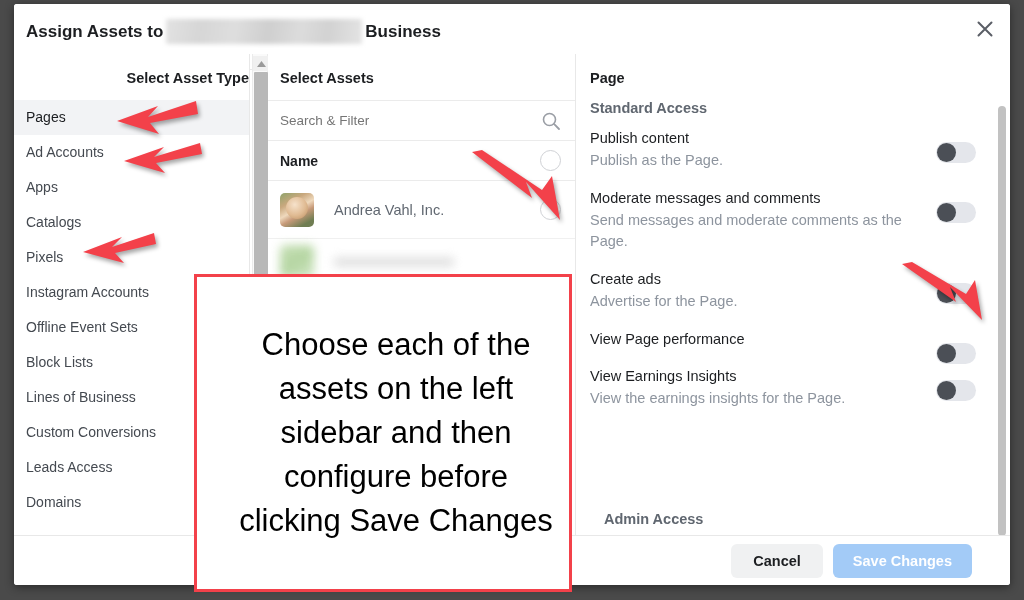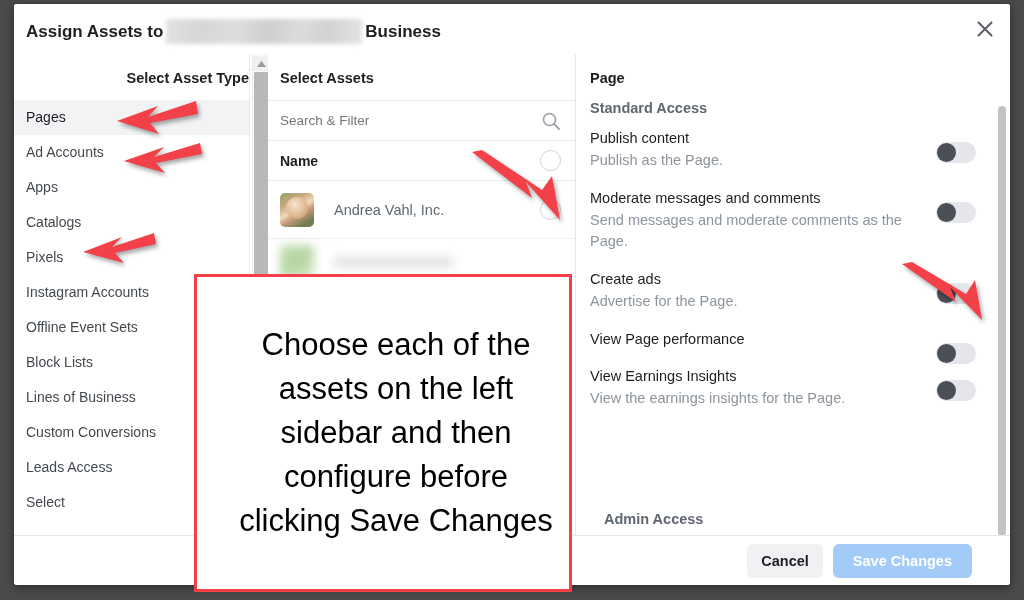--- a/index.html
+++ b/index.html
@@ -198,21 +198,21 @@
   .dlg-footer {
     position: absolute; left: 0; bottom: 0; width: 996px; height: 50px;
     background: #fff; border-top: 1px solid #e8e8e8;
     display: flex; align-items: center; justify-content: flex-end;
     padding-right: 38px; gap: 10px;
   }
   .btn {
     font-family: "Liberation Sans", sans-serif;
     font-size: 14.5px; font-weight: bold;
     border: 0; border-radius: 6px; cursor: pointer;
-    height: 34px; padding: 0 14px;
+    height: 34px; padding: 0 22px;
   }
   .btn-cancel { background: #f0f1f2; color: #1c1e21; }
   .btn-save { background: #a3cbf7; color: #ffffff; cursor: default; padding: 0 20px; }
 
   
   .callout {
     position: absolute;
     left: 194px; top: 274px; width: 378px; height: 318px;
     background: #ffffff;
     border: 3px solid #f3414a;
@@ -253,21 +253,21 @@
         <div class="type-item"><span>Ad Accounts</span></div>
         <div class="type-item"><span>Apps</span></div>
         <div class="type-item"><span>Catalogs</span></div>
         <div class="type-item"><span>Pixels</span></div>
         <div class="type-item"><span>Instagram Accounts</span></div>
         <div class="type-item"><span>Offline Event Sets</span></div>
         <div class="type-item"><span>Block Lists</span></div>
         <div class="type-item"><span>Lines of Business</span></div>
         <div class="type-item"><span>Custom Conversions</span></div>
         <div class="type-item"><span>Leads Access</span></div>
-        <div class="type-item"><span>Select</span></div>
+        <div class="type-item"><span>Domains</span></div>
 
         <div class="mid-scroll">
           <div class="sb-up">
             <svg width="9" height="6" viewBox="0 0 9 6">
                 <path d="M4.5 0 L9 6 L0 6 Z" fill="#9a9a9a"></path>
               </svg>
           </div>
           <div class="sb-thumb"></div>
         </div>
       </div>

